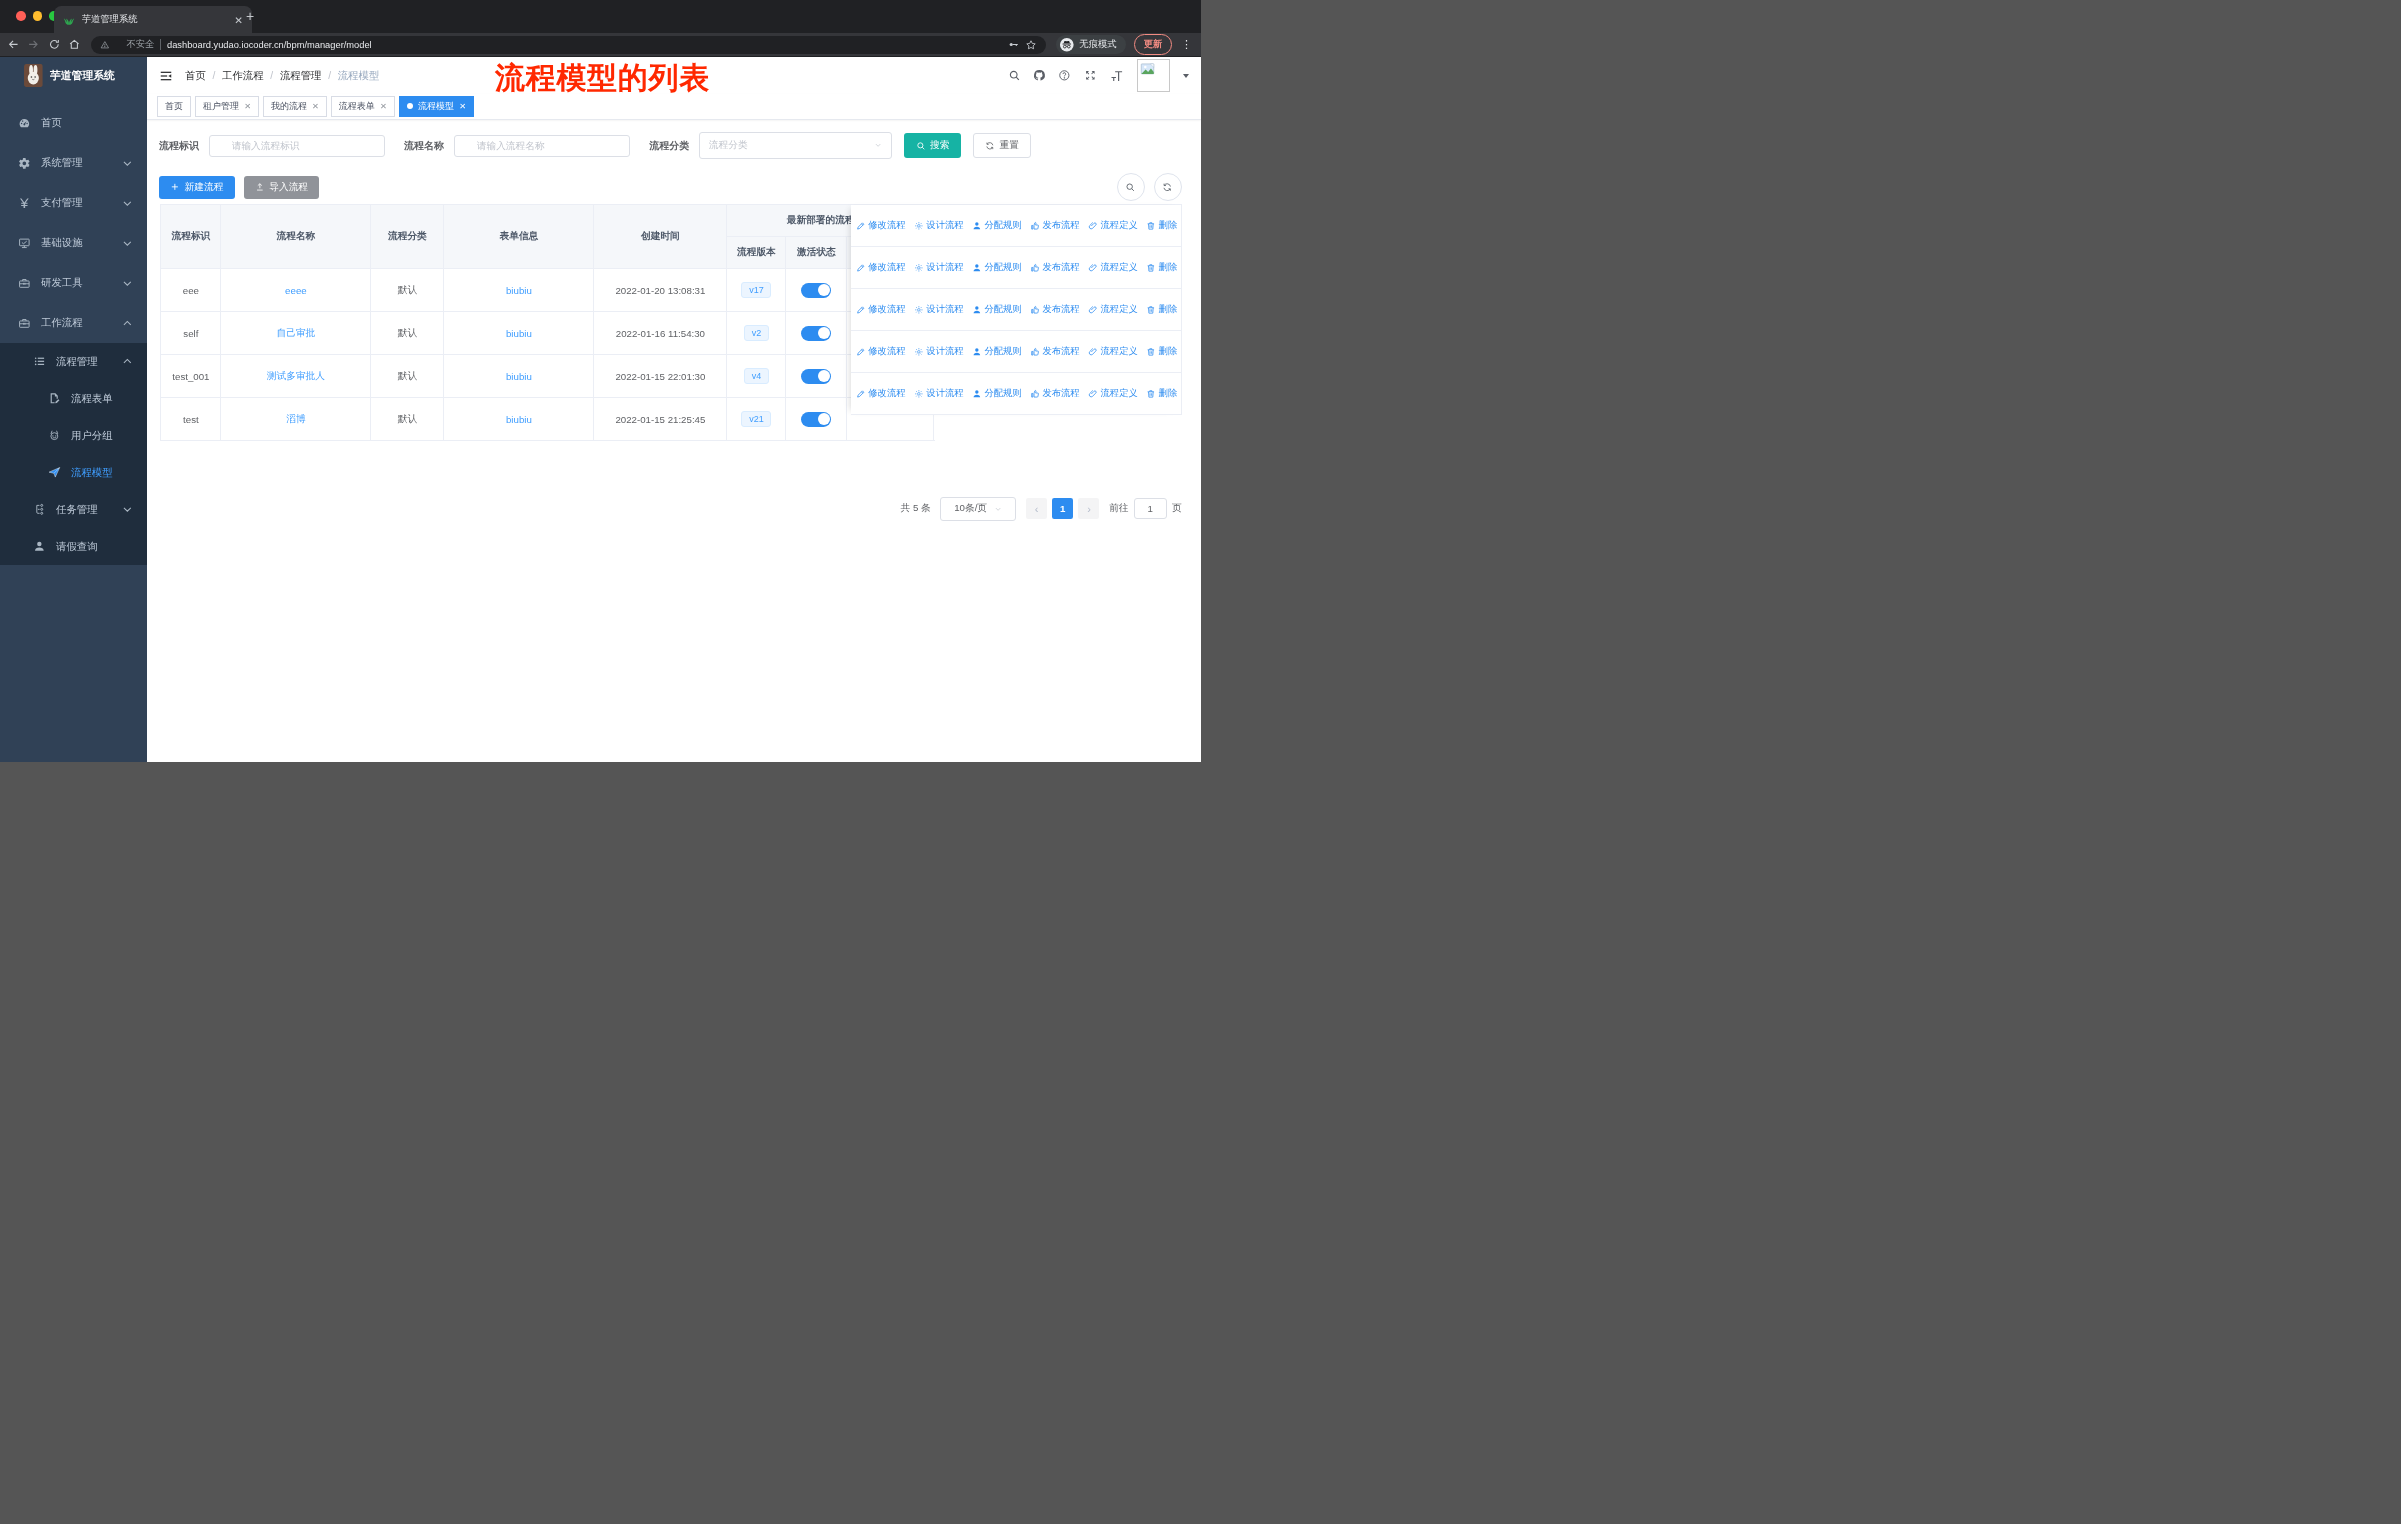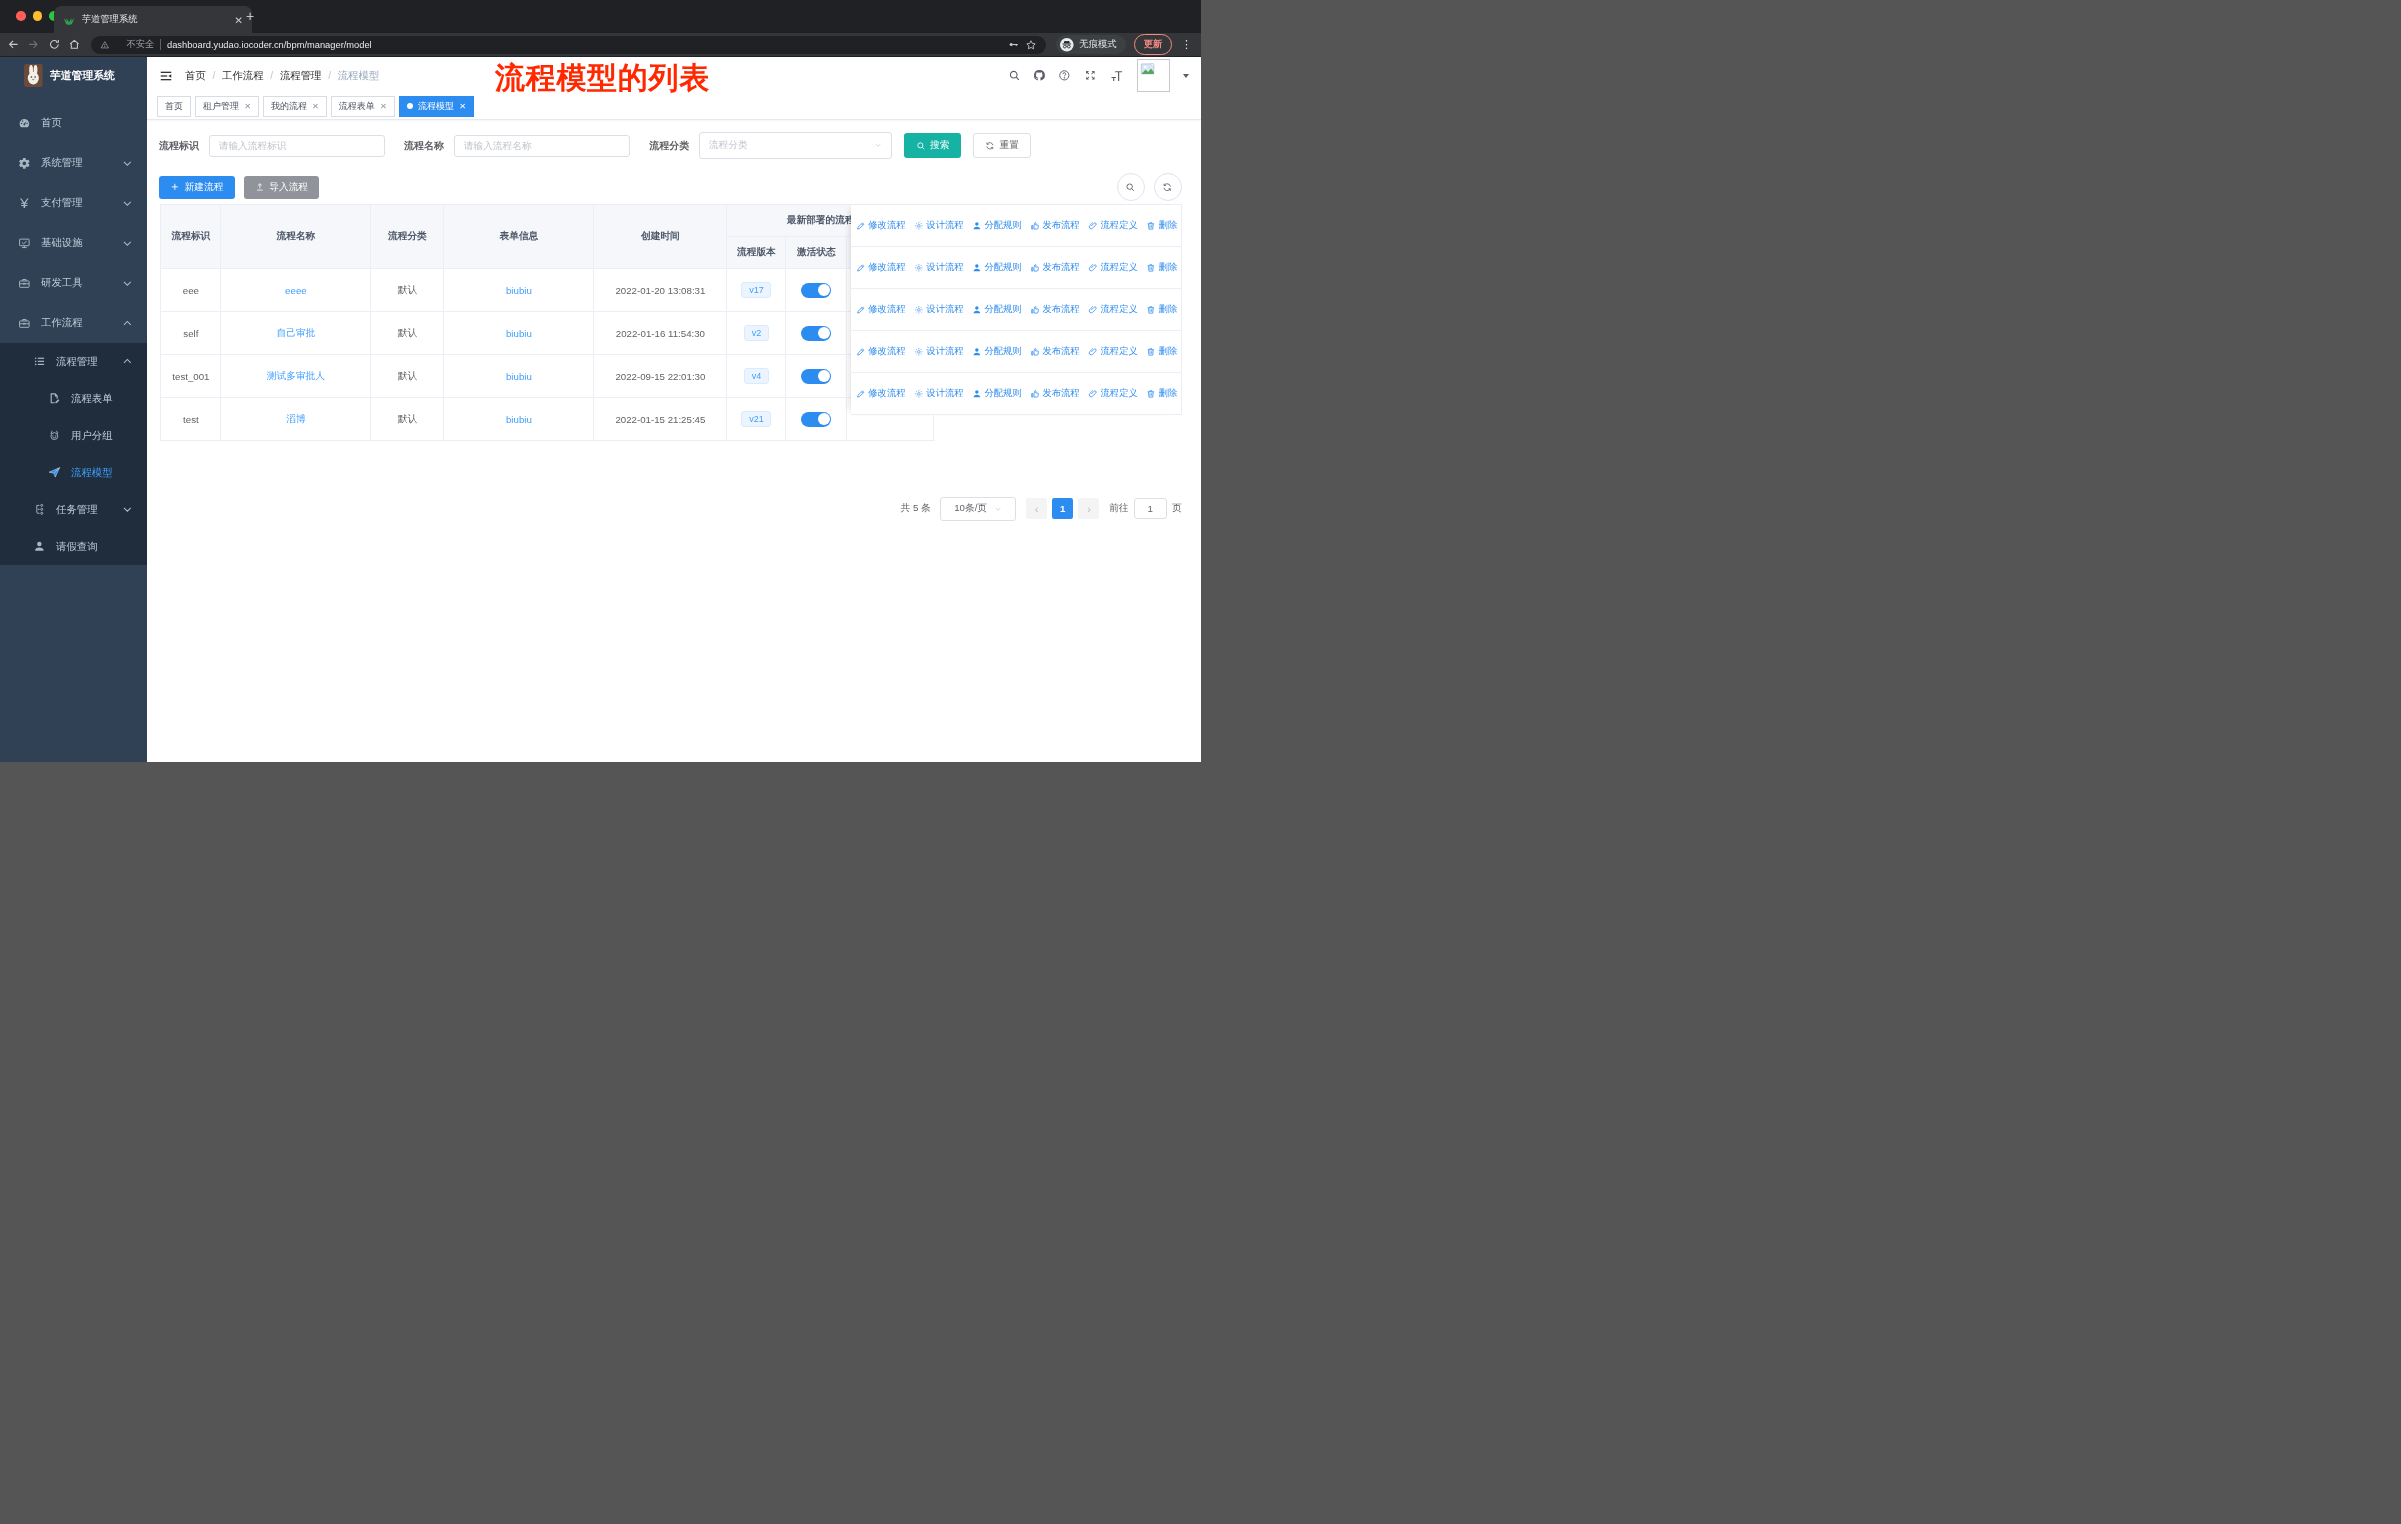--- a/index.html
+++ b/index.html
@@ -72,21 +72,21 @@
        display:flex;align-items:center;gap:5.2px;padding:0 6.7px;cursor:pointer;}
   .tag .dot{display:none;width:6px;height:6px;border-radius:50%;background:#fff;}
   .tag .tclose{font-size:8.2px;color:#8f949b;}
   .tag.active{background:var(--primary);border-color:var(--primary);color:#fff;}
   .tag.active .dot{display:inline-block;}
   .tag.active .tclose{color:#fff;}
 
   
   .filter-row{position:absolute;left:12px;top:75px;display:flex;align-items:center;}
   .f-label{font-weight:700;color:#606266;font-size:10px;margin-right:9.7px;white-space:nowrap;}
-  .f-input{width:176px;height:22px;border:0.7px solid #dcdfe6;border-radius:3px;padding:0 9px;
+  .f-input{width:176px;height:22px;border:0.7px solid #dcdfe6;border-radius:3px;padding:0 22px;
            font-size:9.7px;color:#606266;outline:none;box-sizing:border-box;background:#fff;}
   .f-input::placeholder{color:#c0c4cc;}
   .f-gap{width:19.4px;}
   .f-select{width:173px;height:25px;border:0.7px solid #dcdfe6;border-radius:3px;display:flex;
             align-items:center;padding:0 9px;color:#c0c4cc;justify-content:space-between;background:#fff;}
   .sel-caret{width:8.2px;height:8.2px;color:#c0c4cc;}
   .btn{height:25px;border-radius:3px;display:inline-flex;align-items:center;gap:4.5px;padding:0 11px;
        font-size:9.7px;border:0.7px solid transparent;cursor:pointer;white-space:nowrap;}
   .btn .icn{width:9.7px;height:9.7px;}
   .btn-search{background:var(--teal);color:#fff;margin-left:12px;}
@@ -622,21 +622,21 @@
               </div>
               <div class="t-row">
                 <div class="td c0">test_001</div>
                 <div class="td c1">
                   <span class="tlink">测试多审批人</span>
                 </div>
                 <div class="td c2">默认</div>
                 <div class="td c3">
                   <span class="tlink">biubiu</span>
                 </div>
-                <div class="td c4">2022-09-15 22:01:30</div>
+                <div class="td c4">2022-01-15 22:01:30</div>
                 <div class="td c5">
                   <span class="ver">v4</span>
                 </div>
                 <div class="td c6">
                   <span class="toggle"></span>
                 </div>
                 <div class="td c7"></div>
               </div>
               <div class="t-row">
                 <div class="td c0">test</div>

